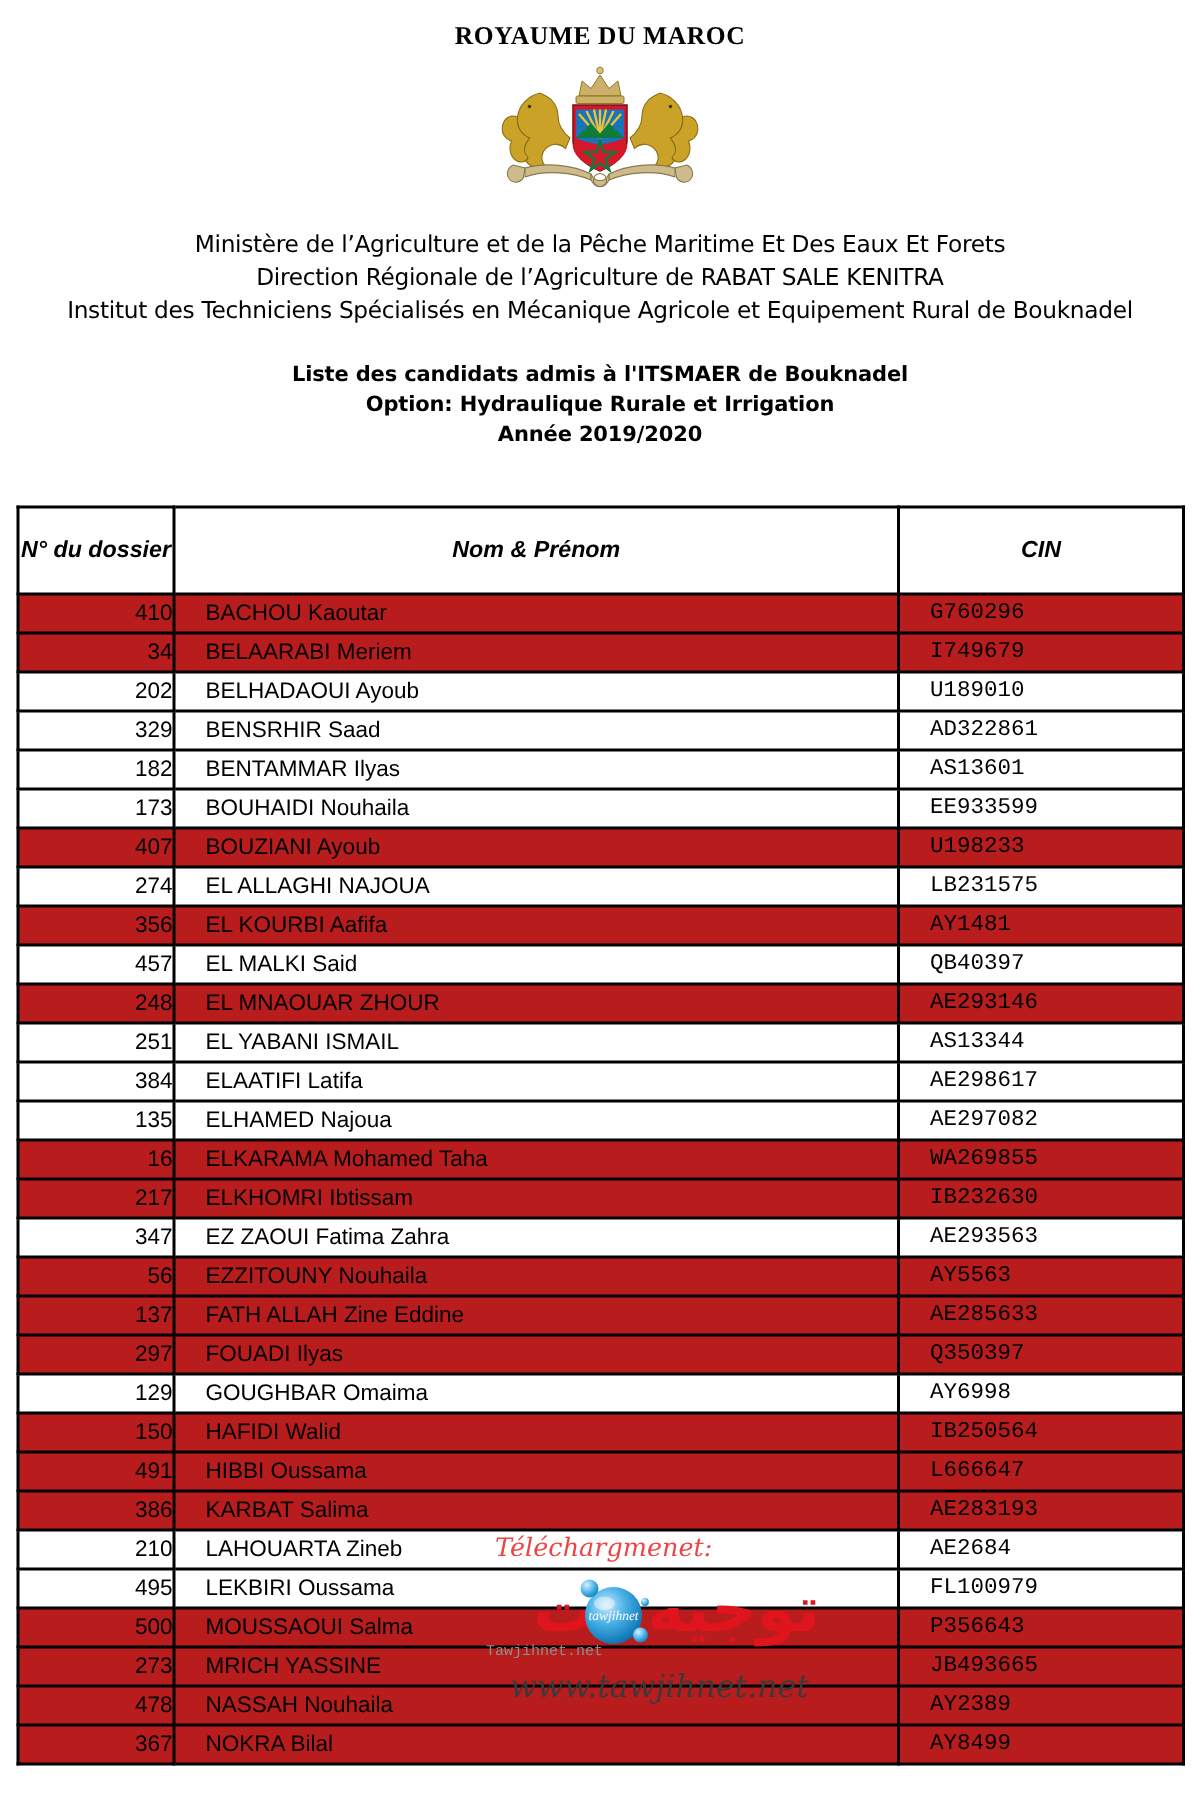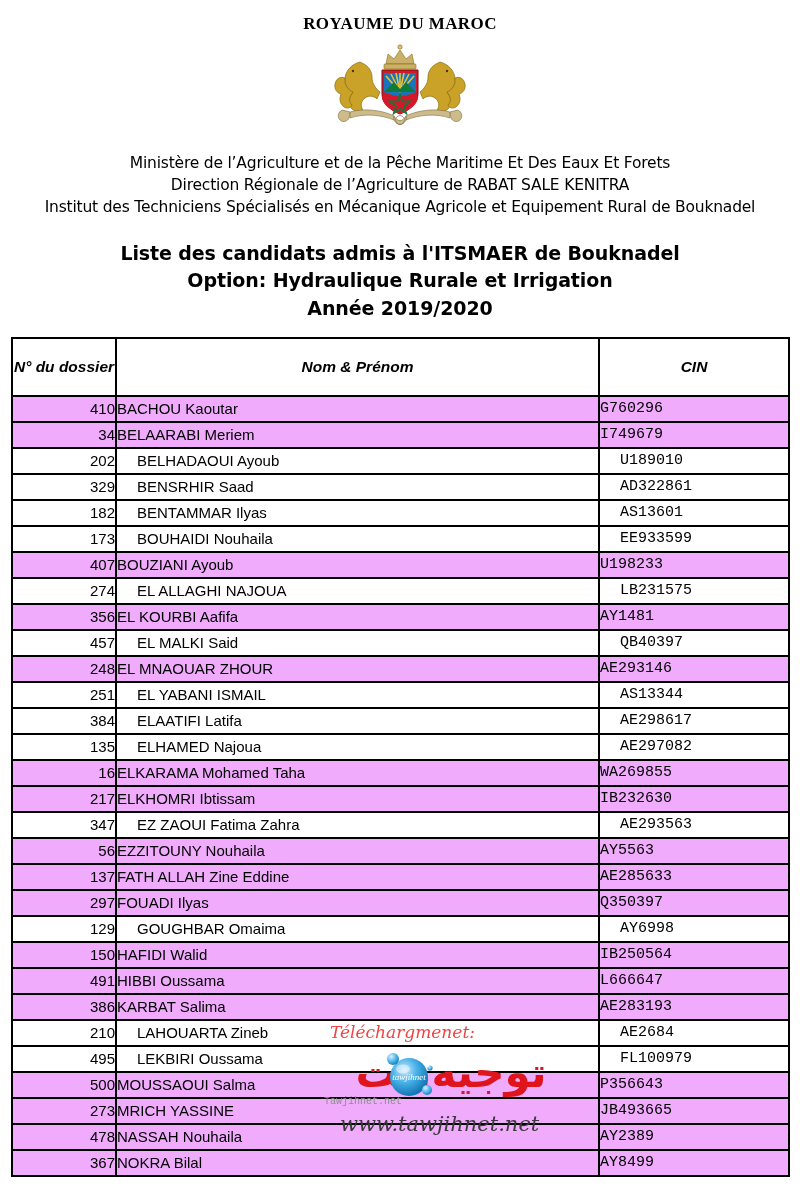--- a/index.html
+++ b/index.html
@@ -42,21 +42,21 @@
     font-size: 15.5px;
     line-height: 1.42;
     font-family: "DejaVu Sans", sans-serif;
     font-weight: 400;
     letter-spacing: -0.2px;
   }
   .ministry-block div { white-space: nowrap; }
 
   .list-title-block {
     margin-top: 22px;
-    font-size: 19px;
+    font-size: 14px;
     font-weight: bold;
     line-height: 1.45;
     font-family: "DejaVu Sans", sans-serif;
     letter-spacing: -0.1px;
   }
 
   
   .table-wrap {
     position: absolute;
     left: 11px;
@@ -103,21 +103,21 @@
     text-align: left;
     padding-left: 4px;
     font-size: 15px;
   }
   td.cell-cin {
     text-align: left;
     padding-left: 4px;
     font-size: 15px;
     font-family: Liberation Mono, monospace;
   }
-  tr.shaded td { background: #f0abfc; }
+  tr.shaded td { background: #b91c1c; padding-left: 20px; }
   tr.plain td  { background: #ffffff; padding-left: 20px; }
 
   
   .watermark {
     position: absolute;
     left: 322px;
     top: 1012px;
     width: 300px;
     height: 140px;
     pointer-events: none;

